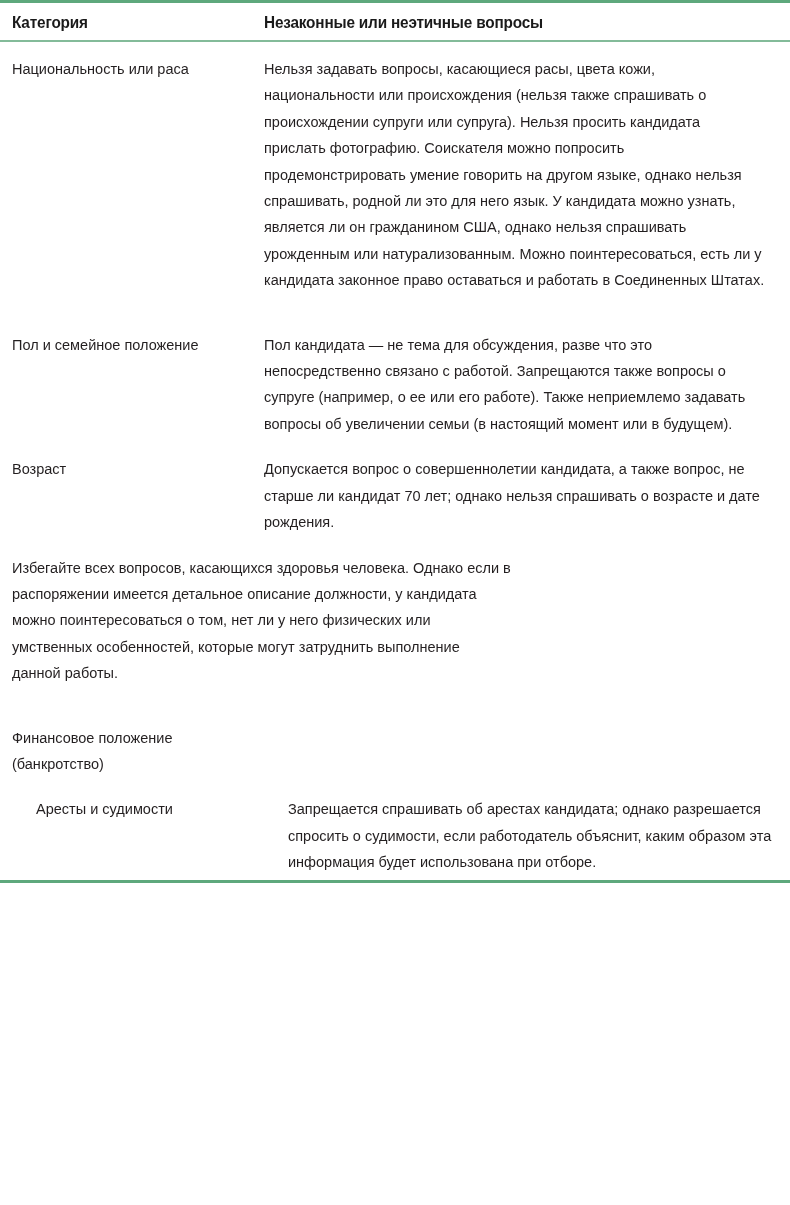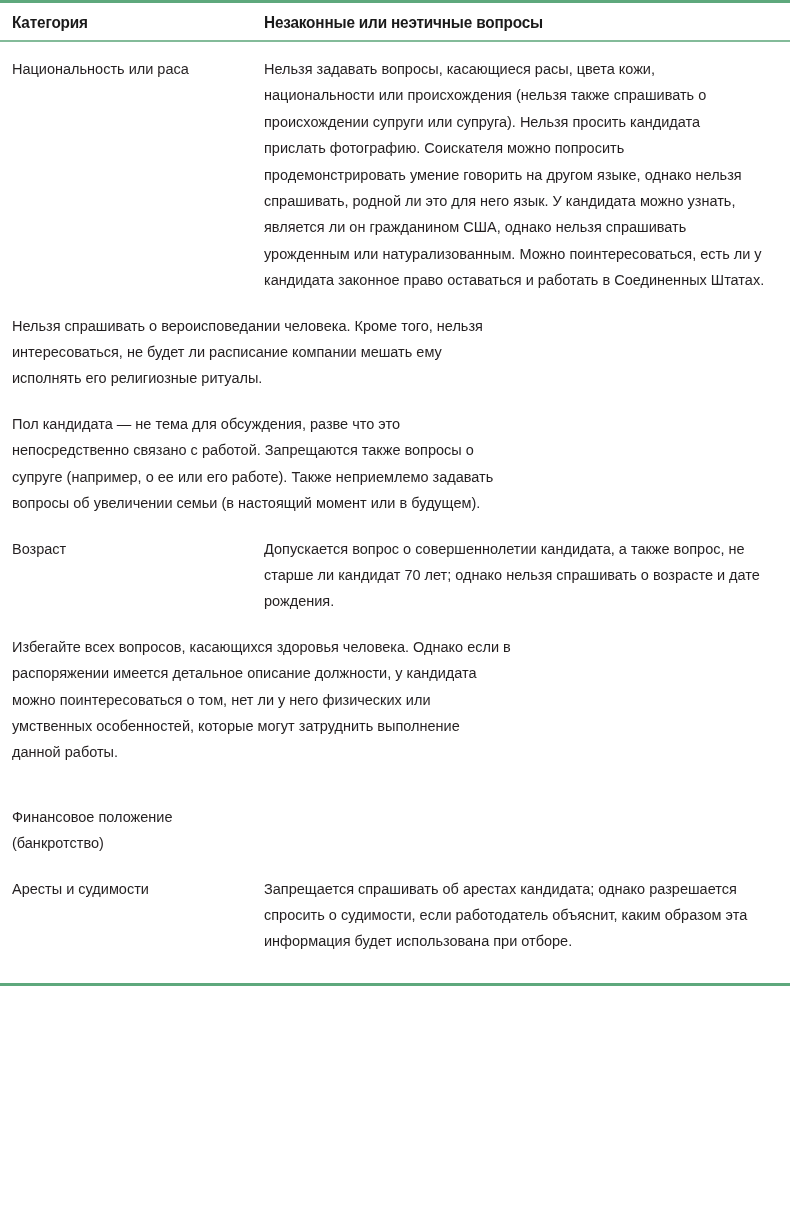--- a/index.html
+++ b/index.html
@@ -59,21 +59,21 @@
   .col-b { width: 538px; box-sizing: border-box; padding-left: 12px; flex: 0 0 538px; }
 
   
   .tbody { padding-top: 8px; }
   .trow {
     display: flex;
     align-items: flex-start;
     padding-bottom: 19px;
   }
   .trow:first-child { padding-top: 6px; }
-  .trow:last-child { padding-bottom: 28px; }
+  .trow:last-child { padding-bottom: 4px; margin-left: 24px; }
 
   .cat, .desc {
     font-size: 15.2px;
     line-height: 26.4px;
     color: #231f20;
     transform: scaleX(0.955);
     transform-origin: left top;
   }
   .cat { width: 250px; }
   .desc { width: 524px; }
@@ -101,26 +101,26 @@
     <div class="trow">
       <div class="col-a">
         <div class="cat">Национальность или раса</div>
       </div>
       <div class="col-b">
         <div class="desc">Нельзя задавать вопросы, касающиеся расы, цвета кожи, национальности или происхождения (нельзя также спрашивать о происхождении супруги или супруга). Нельзя просить кандидата прислать фотографию. Соискателя можно попросить продемонстрировать умение говорить на другом языке, однако нельзя спрашивать, родной ли это для него язык. У кандидата можно узнать, является ли он гражданином США, однако нельзя спрашивать урожденным или натурализованным. Можно поинтересоваться, есть ли у кандидата законное право оставаться и работать в Соединенных Штатах.</div>
       </div>
     </div>
 
     <div class="trow">
-      <div class="col-b">
-        <div class="desc">Нельзя спрашивать о вероисповедании человека. Кроме того, нельзя интересоваться, не будет ли расписание компании мешать ему исполнять его религиозные ритуалы.</div>
-      </div>
     </div>
 
     <div class="trow">
+      <div class="col-a">
+        <div class="cat">Пол и семейное положение</div>
+      </div>
       <div class="col-b">
         <div class="desc">Пол кандидата — не тема для обсуждения, разве что это непосредственно связано с работой. Запрещаются также вопросы о супруге (например, о ее или его работе). Также неприемлемо задавать вопросы об увеличении семьи (в настоящий момент или в будущем).</div>
       </div>
     </div>
 
     <div class="trow">
       <div class="col-a">
         <div class="cat">Возраст</div>
       </div>
       <div class="col-b">

